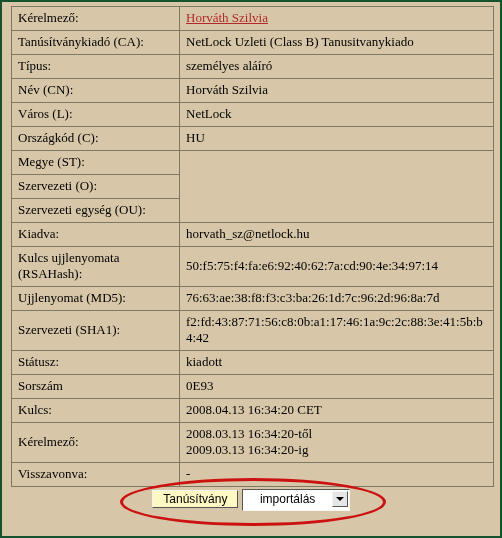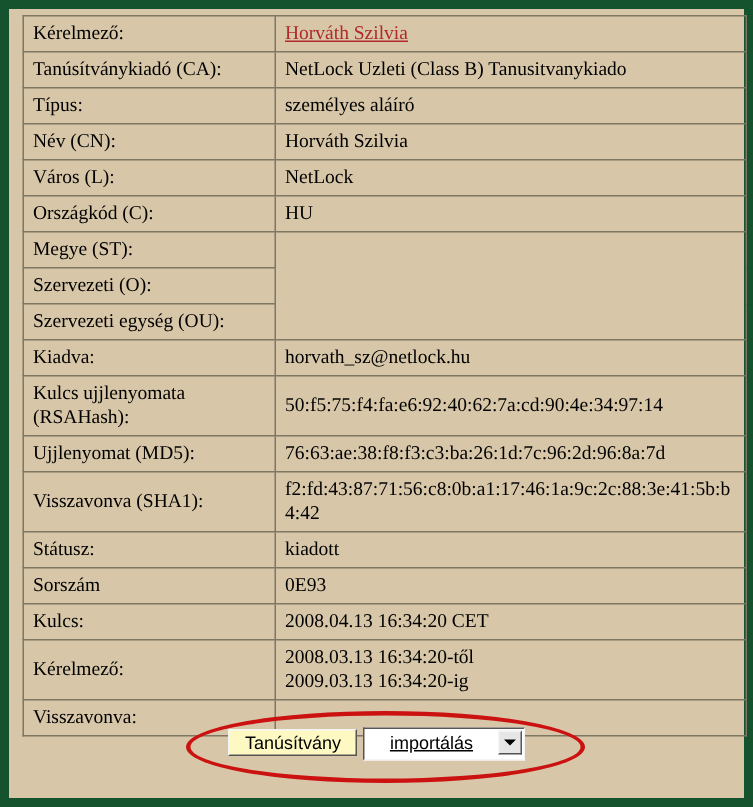--- a/index.html
+++ b/index.html
@@ -4,21 +4,21 @@
 <style>
   html, body {
     margin: 0;
     padding: 0;
     background: #fff;
   }
   .page {
     width: 502px;
     height: 538px;
     background: #d7c7a8;
-    border: 6px solid #14532d;
+    border: 2px solid #14532d;
     box-sizing: border-box;
     font-family: "Times New Roman", Times, serif;
     font-size: 13px;
     color: #000;
     position: relative;
   }
   table.cert {
     border-collapse: collapse;
     width: 482px;
     margin: 4px 9px 0 9px;
@@ -87,21 +87,20 @@
     border-left-color: #555;
     border-bottom-color: #f4f4f4;
     border-right-color: #f4f4f4;
     height: 20px;
     line-height: 18px;
     padding: 0 0 0 6px;
     position: relative;
     min-width: 100px;
     vertical-align: middle;
     cursor: pointer;
-    text-decoration: underline;
   }
   .win-select .sel-text {
     padding-right: 22px;
   }
   .win-select .sel-arrow {
     position: absolute;
     right: 1px; top: 1px;
     width: 16px; height: 16px;
     background: #e6e6e6;
     border: 1px solid #888;
@@ -189,21 +188,21 @@
       <td class="label">Kulcs ujjlenyomata (RSAHash):</td>
       <td class="value">50:f5:75:f4:fa:e6:92:40:62:7a:cd:90:4e:34:97:14</td>
     </tr>
 
     <tr>
       <td class="label">Ujjlenyomat (MD5):</td>
       <td class="value">76:63:ae:38:f8:f3:c3:ba:26:1d:7c:96:2d:96:8a:7d</td>
     </tr>
 
     <tr>
-      <td class="label">Visszavonva (SHA1):</td>
+      <td class="label">Szervezeti (SHA1):</td>
       <td class="value">f2:fd:43:87:71:56:c8:0b:a1:17:46:1a:9c:2c:88:3e:41:5b:b4:42</td>
     </tr>
 
     <tr>
       <td class="label">Státusz:</td>
       <td class="value">kiadott</td>
     </tr>
 
     <tr>
       <td class="label">Sorszám</td>

